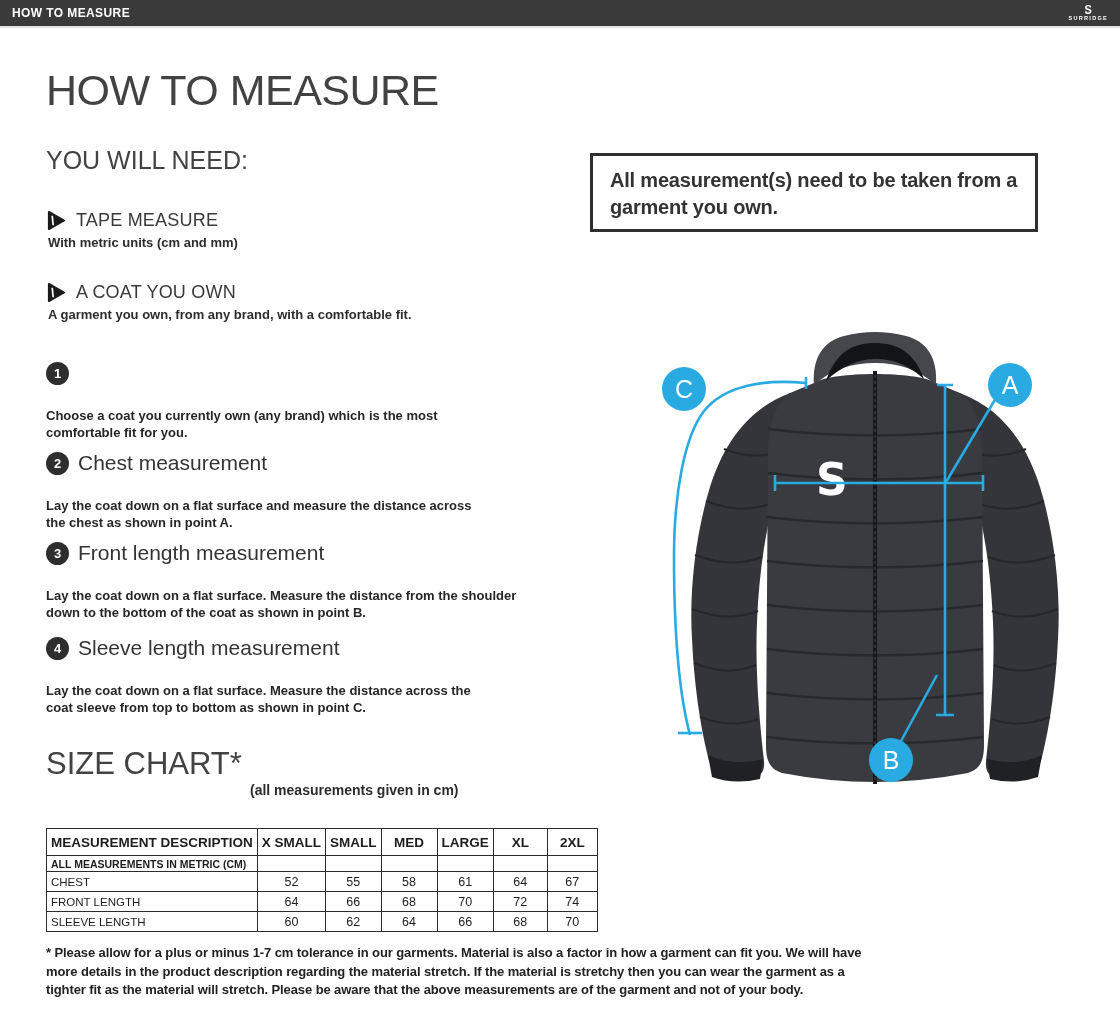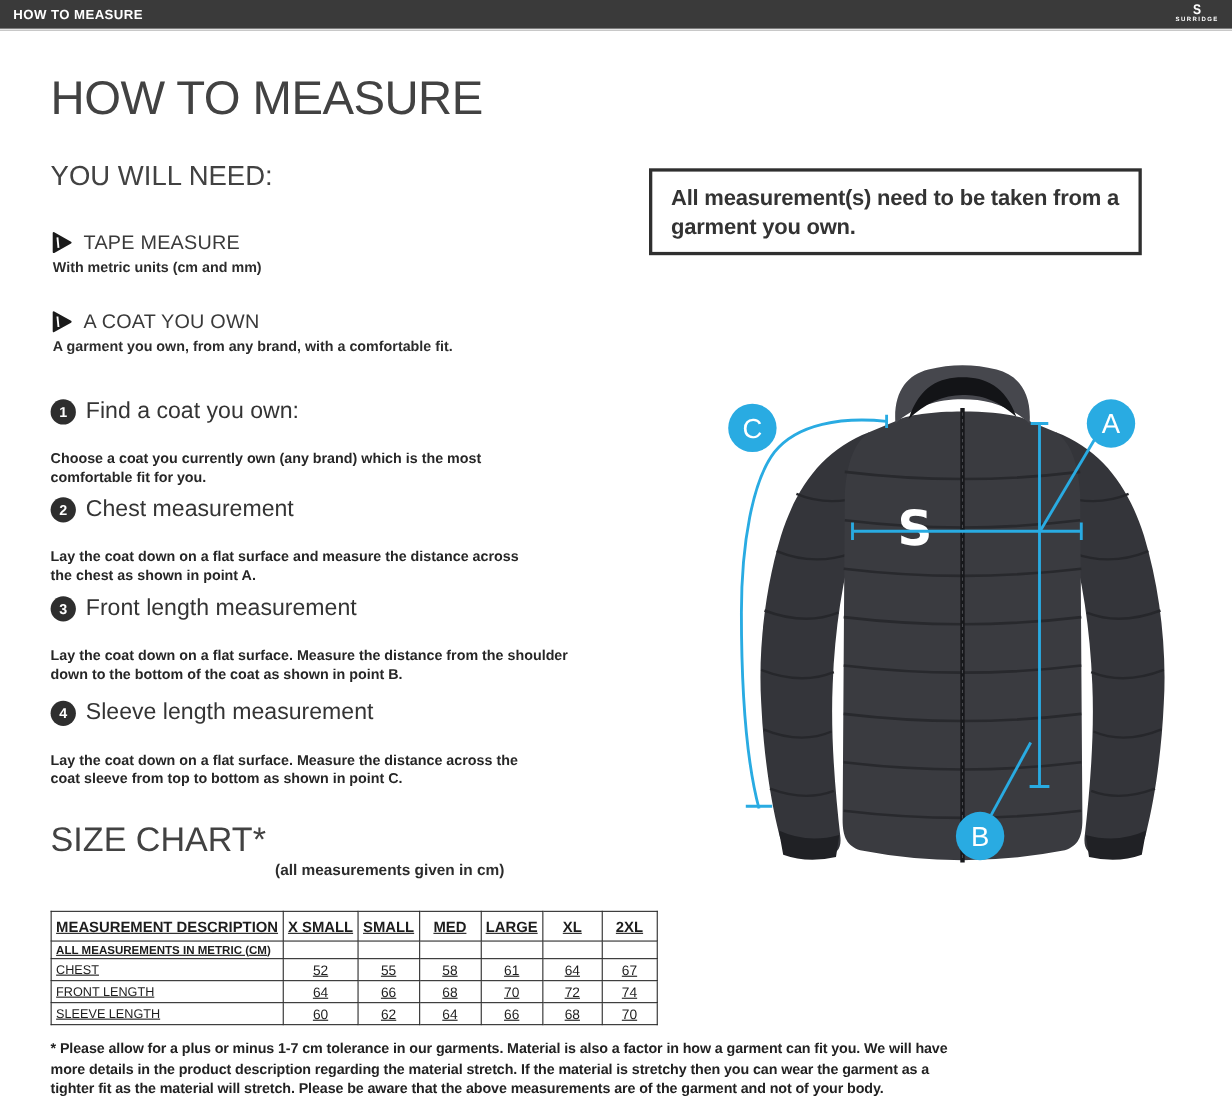--- a/index.html
+++ b/index.html
@@ -46,21 +46,21 @@
     border:3px solid #2f2f2f; padding:11px 17px;
     font-size:20px; font-weight:bold; color:#333; line-height:1.35; letter-spacing:-0.2px;
   }
   
   .diagram { position:absolute; left:640px; top:325px; width:470px; height:480px; }
   
   .sc-title { position:absolute; left:46px; top:746px; font-size:31px; color:#424242; }
   .sc-sub { position:absolute; left:250px; top:782px; font-size:14px; font-weight:600; color:#2c2c2c; }
   table.size { position:absolute; left:46px; top:828px; border-collapse:collapse; table-layout:fixed; }
   table.size th, table.size td {
-    border:1.5px solid #2b2b2b; color:#1d1d1d; overflow:hidden; white-space:nowrap;text-decoration:underline;
+    border:1.5px solid #2b2b2b; color:#1d1d1d; overflow:hidden; white-space:nowrap;
   }
   table.size th { font-size:13.5px; font-weight:bold; height:27px; padding:2px 4px; text-align:center; }
   table.size th.desc { text-align:left; }
   td.noterow { font-size:10.5px; font-weight:bold; height:16px; padding:1px 4px; }
   td.lbl { font-size:11.5px; height:20px; padding:1px 4px; }
   td.val { font-size:12.5px; text-align:center;margin-top:40px; }
   
   .footnote {
     position:absolute; left:46px; top:944px; width:1060px;
     font-size:13px; font-weight:600; color:#222; line-height:18.5px; letter-spacing:-0.1px;
@@ -103,21 +103,20 @@
       <span class="need-title">A COAT YOU OWN</span>
     </div>
     <div class="need-desc">A garment you own, from any brand, with a comfortable fit.</div>
   </div>
 
   <div class="callout">All measurement(s) need to be taken from a garment you own.</div>
 
   <div class="step" style="top:362px;">
     <div class="step-head">
       <div class="step-num">1</div>
-      <div class="step-title">Find a coat you own:</div>
     </div>
     <div class="step-desc">
       <span>Choose a coat you currently own (any brand) which is the most</span>
       <span>comfortable fit for you.</span>
     </div>
   </div>
 
   <div class="step" style="top:451px;">
     <div class="step-head">
       <div class="step-num">2</div>

